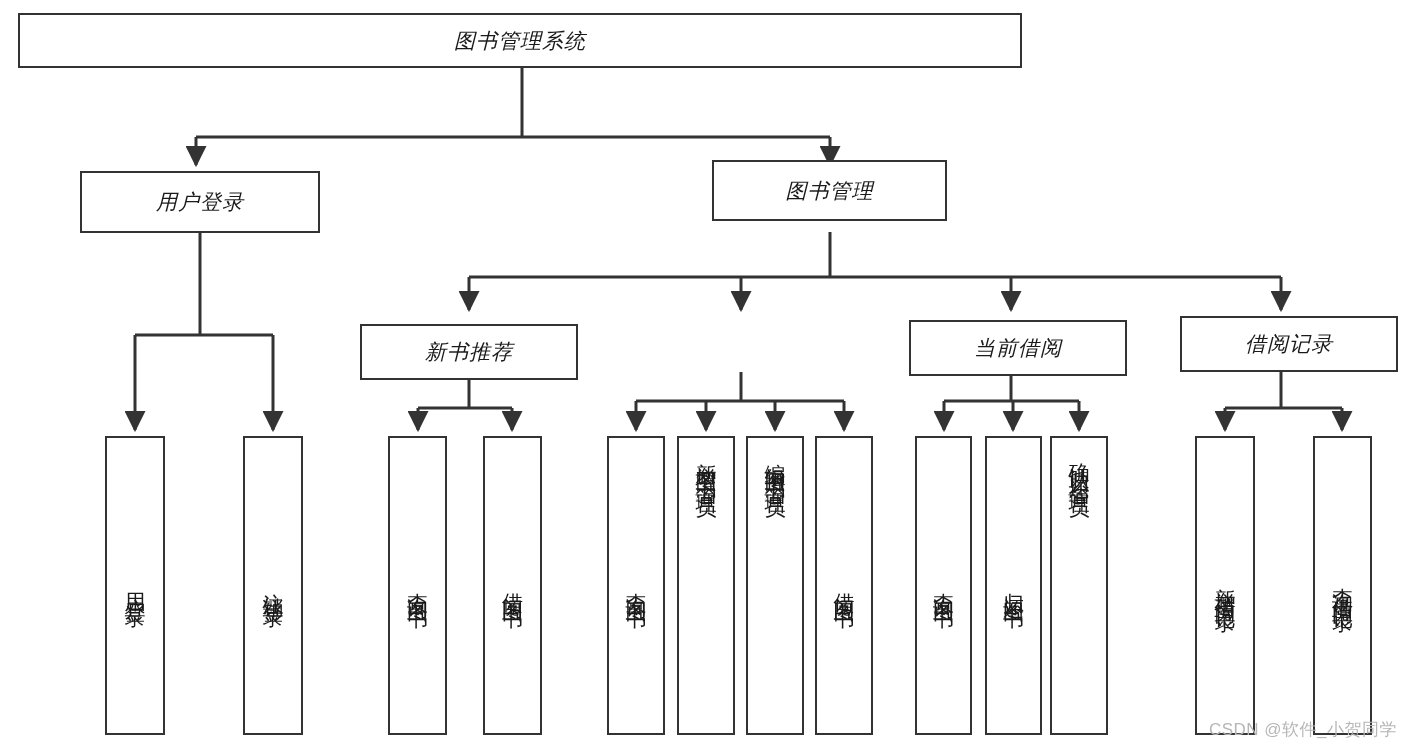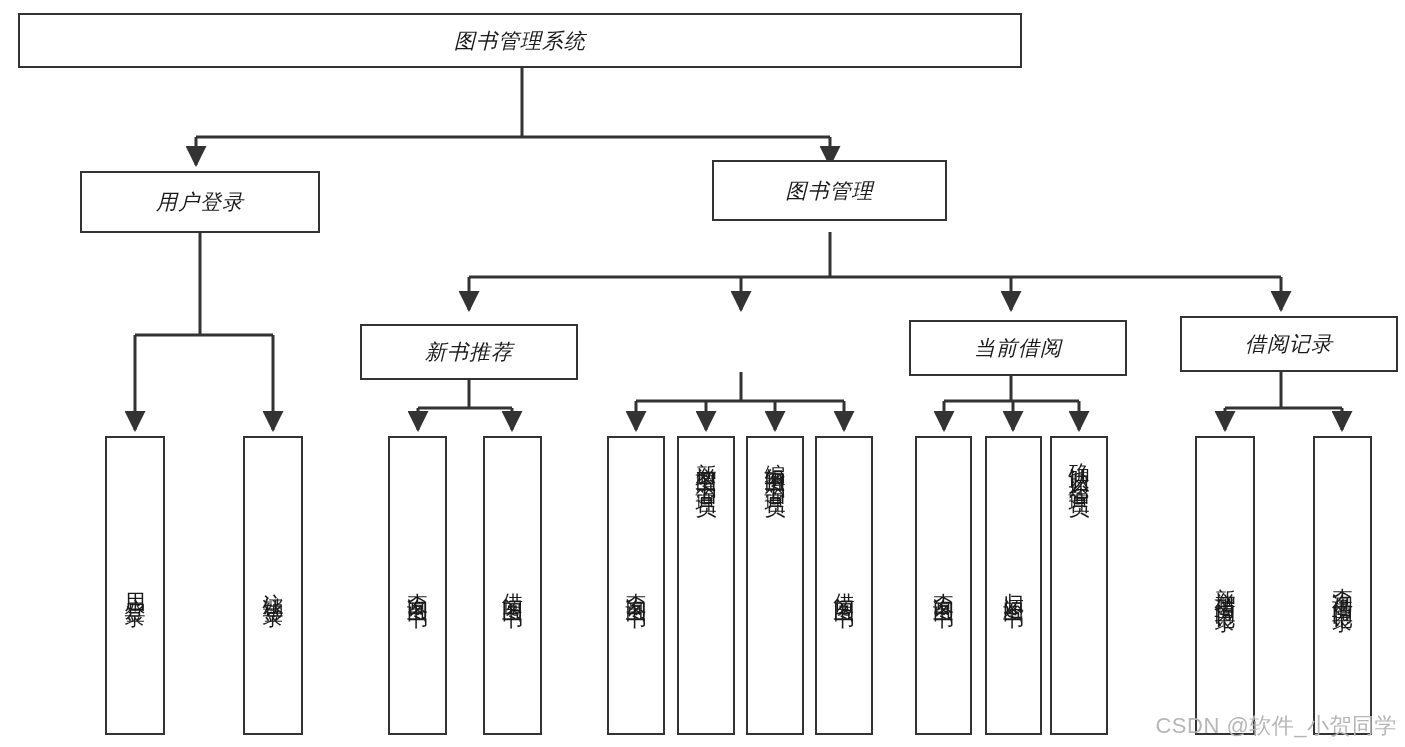--- a/index.html
+++ b/index.html
@@ -61,21 +61,21 @@
     -webkit-text-orientation: upright;
   }
   .node.leaf.center {
     align-items: center;
     padding-top: 0;
   }
   #watermark {
     position: absolute;
     right: 8px;
     bottom: 6px;
-    font-size: 22px;
+    font-size: 17px;
     color: #b6b6b6;
     letter-spacing: 0.5px;
     white-space: nowrap;
     user-select: none;
   }
 </style>
 </head>
 <body>
 
 <div id="canvas">

